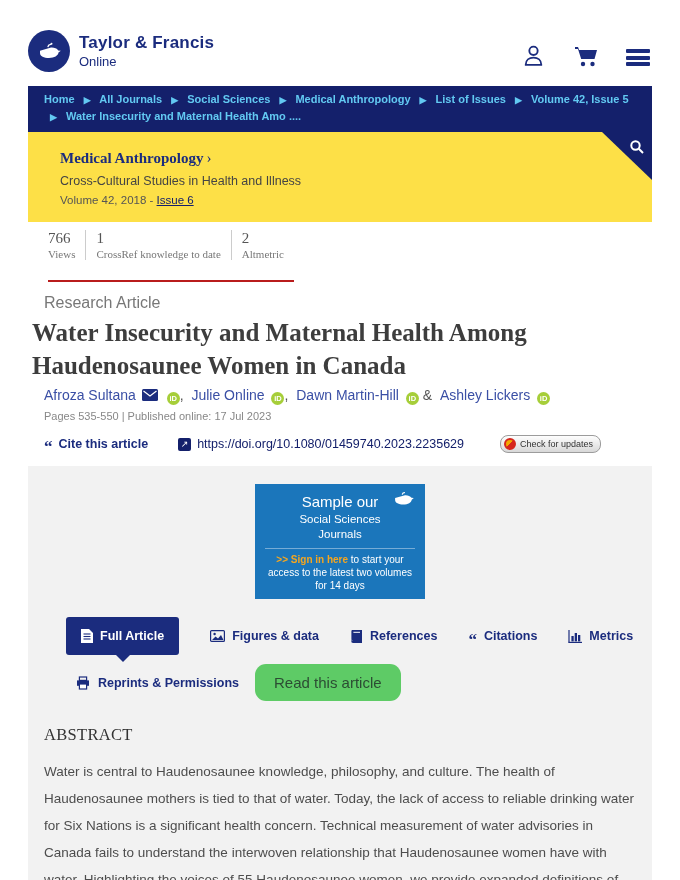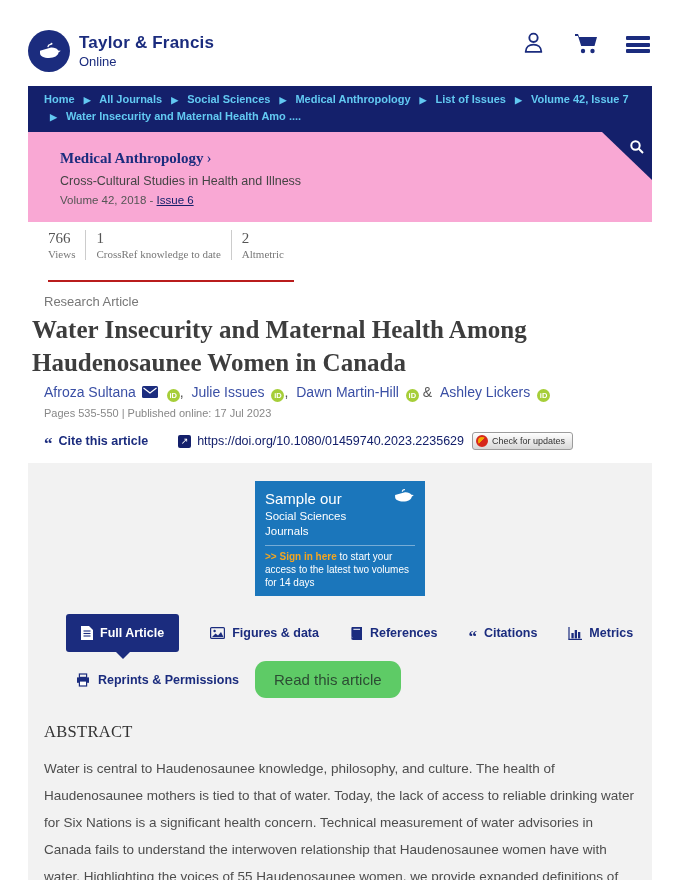--- a/index.html
+++ b/index.html
@@ -3,68 +3,68 @@
 <meta charset="utf-8">
 <style>
   * { box-sizing: border-box; margin: 0; padding: 0; }
   html { background: #fff; }
   body {
     width: 680px; height: 880px; margin: 0 auto;
     font-family: "Liberation Sans", sans-serif;
     background: #fff; overflow: hidden; position: relative;
   }
   
-  .header { display: flex; justify-content: space-between; align-items: flex-start; padding: 30px 30px 14px 28px; }
+  .header { display: flex; justify-content: space-between; align-items: flex-end; padding: 30px 30px 14px 28px; }
   .logo { display: flex; align-items: center; gap: 9px; }
   .logo-circle { width: 42px; height: 42px; border-radius: 50%; background: #1B2C7E; display: flex; align-items: center; justify-content: center; flex: 0 0 auto; }
   .logo-text .t1 { color: #1B2C7E; font-size: 17px; font-weight: 600; letter-spacing: .2px; }
   .logo-text .t2 { color: #1B2C7E; font-size: 13px; margin-top: 1px; }
   .header-icons { display: flex; align-items: center; gap: 27px; }
   .burger { width: 24px; height: 17px; display: flex; flex-direction: column; justify-content: space-between; }
   .burger span { display: block; height: 4px; background: #1B2C7E; border-radius: 1px; }
   
   .breadcrumb { margin: 0 28px; background: #14206B; padding: 5px 16px 7px; font-size: 11px; font-weight: bold; color: #62C9F2; line-height: 16px; }
   .breadcrumb a, .breadcrumb .crumb { color: #62C9F2; text-decoration: none; }
   .crumb-sep { color: #62C9F2; font-size: 9px; margin: 0 6px; }
   
-  .journal { margin: 0 28px; background: #f9a8d4; padding: 18px 32px 16px; position: relative; }
+  .journal { margin: 0 28px; background: #fde047; padding: 18px 32px 16px; position: relative; }
   .journal-name { font-family: "Liberation Serif", serif; font-weight: bold; color: #1B2C7E; font-size: 15px; cursor: pointer; }
   .journal-name .chev { font-weight: normal; margin-left: 3px; }
   .journal-sub { font-size: 12.5px; color: #444; margin-top: 7px; }
   .journal-vol { font-size: 11.5px; color: #555; margin-top: 6px; }
   .journal-vol a { color: #14206B; }
   .search-ribbon { position: absolute; top: 0; right: 0; width: 50px; height: 48px; background: #14206B; clip-path: polygon(0 0, 100% 0, 100% 100%); }
   .search-ribbon svg { position: absolute; top: 7px; right: 7px; }
   
   .metrics { margin: 8px 28px 0 48px; display: inline-flex; align-items: stretch; border-bottom: 2px solid #b91c1c; padding-bottom: 20px; font-family: Liberation Serif, serif; }
   .metric { padding: 0 10px; border-left: 1px solid #ccc; }
   .metric:first-child { padding-left: 0; border-left: none; }
   .metric-value { font-size: 15px; color: #555; }
   .metric-label { font-size: 11px; color: #777; margin-top: 1px; }
-  .research-type { margin: 12px 28px 0 44px; font-size: 13px; color: #777; }
+  .research-type { margin: 12px 28px 0 44px; font-size: 16px; color: #777; }
   
   .article-title { margin: 4px 28px 0 32px; font-family: "Liberation Serif", serif; font-weight: bold; font-size: 25px; line-height: 33px; color: #3d3d3d; }
   .authors { margin: 5px 28px 0 44px; font-size: 14px; color: #3A4FA5; }
   .author { color: #3A4FA5; cursor: pointer; }
   .author-sep { color: #555; margin-right: 4px; }
   .env-icon { display: inline-block; vertical-align: -1px; margin: 0 2px; }
   .orcid { display: inline-flex; align-items: center; justify-content: center; width: 13px; height: 13px; border-radius: 50%; background: #A6CE39; color: #fff; font-size: 7.5px; font-weight: bold; vertical-align: -1px; margin-left: 3px; }
   .pages-line { margin: 5px 28px 0 44px; font-size: 11px; color: #888; }
   
   .cite-row { margin: 13px 28px 0 44px; display: flex; align-items: center; }
   .cite-link { display: flex; align-items: center; gap: 6px; color: #1B2C7E; font-size: 12.5px; font-weight: bold; cursor: pointer; }
   .quote-glyph { font-family: "Liberation Serif", serif; font-size: 17px; line-height: 10px; position: relative; top: 3px; }
   .doi-link { display: flex; align-items: center; gap: 6px; margin-left: 30px; color: #14206B; font-size: 12.5px; cursor: pointer; }
   .ext-box { display: inline-flex; align-items: center; justify-content: center; width: 13px; height: 13px; border-radius: 2px; background: #14206B; color: #fff; font-size: 9px; }
-  .check-btn { margin-left: 8px; display: inline-flex; align-items: center; gap: 4px; border: 1px solid #9c9c9c; border-radius: 3px; background: linear-gradient(#fefefe, #d8d8d8); padding: 2px 7px 2px 3px; font-size: 9px; color: #333; cursor: pointer; }
+  .check-btn { margin-left: 36px; display: inline-flex; align-items: center; gap: 4px; border: 1px solid #9c9c9c; border-radius: 8px; background: linear-gradient(#fefefe, #d8d8d8); padding: 2px 7px 2px 3px; font-size: 9px; color: #333; cursor: pointer; }
   .crossmark { width: 12px; height: 12px; border-radius: 50%; border: 2px solid #D6271C; background: linear-gradient(135deg, #F2A900 50%, #D6271C 50%); }
   
   .main-section { margin: 13px 28px 0; background: #F2F2F2; padding: 18px 0 16px; }
   
-  .ad-banner { width: 170px; margin: 0 auto; background: #1B76BB; color: #fff; padding: 9px 10px 7px; position: relative; }
+  .ad-banner { width: 170px; margin: 0 auto; background: #1B76BB; color: #fff; padding: 9px 10px 7px; position: relative; text-align: center; }
   .ad-line1 { font-size: 15px; }
   .ad-line2 { font-size: 11.5px; line-height: 15px; margin-top: 2px; }
   .ad-line3 { font-size: 11.5px; line-height: 15px; }
   .ad-lamp { position: absolute; top: 8px; right: 8px; }
   .ad-signin { border-top: 1px solid rgba(255,255,255,.4); margin-top: 6px; padding-top: 4px; font-size: 10px; line-height: 13px; }
   .ad-signin .orange { color: #F5A61F; font-weight: bold; cursor: pointer; }
   
   .tabs { margin: 18px 20px 0 38px; display: flex; align-items: center; gap: 31px; }
   .tab { display: flex; align-items: center; gap: 7px; color: #1B2C7E; font-size: 12.5px; font-weight: bold; cursor: pointer; white-space: nowrap; }
   .tab.active { background: #1B2C7E; color: #fff; padding: 12px 15px; border-radius: 3px; position: relative; }
@@ -125,21 +125,21 @@
   <span class="crumb">Home</span>
   <span class="crumb-sep">▶</span>
   <span class="crumb">All Journals</span>
   <span class="crumb-sep">▶</span>
   <span class="crumb">Social Sciences</span>
   <span class="crumb-sep">▶</span>
   <span class="crumb">Medical Anthropology</span>
   <span class="crumb-sep">▶</span>
   <span class="crumb">List of Issues</span>
   <span class="crumb-sep">▶</span>
-  <span class="crumb">Volume 42, Issue 7</span>
+  <span class="crumb">Volume 42, Issue 5</span>
   <span class="crumb-sep">▶</span>
   <span class="crumb">Water Insecurity and Maternal Health Amo ....</span>
 </nav>
 
 
 <section class="journal">
   <div class="journal-name">
     <span>Medical Anthropology</span><span class="chev">›</span>
   </div>
   <div class="journal-sub">Cross-Cultural Studies in Health and Illness</div>
@@ -177,21 +177,21 @@
 
 <div class="authors">
   <span class="author">Afroza Sultana</span>
   <span class="env-icon">
     <svg width="16" height="12" viewBox="0 0 16 12">
       <rect width="16" height="12" rx="1.5" fill="#1B2C7E"></rect>
       <path d="M1.5 2l6.5 5 6.5-5" stroke="#fff" stroke-width="1.2" fill="none"></path>
     </svg>
   </span>
   <span class="orcid">iD</span><span class="author-sep">,</span>
-  <span class="author">Julie Issues</span>
+  <span class="author">Julie Online</span>
   <span class="orcid">iD</span><span class="author-sep">,</span>
   <span class="author">Dawn Martin-Hill</span>
   <span class="orcid">iD</span><span class="author-sep"> &amp; </span>
   <span class="author">Ashley Lickers</span>
   <span class="orcid">iD</span>
 </div>
 
 <div class="pages-line">Pages 535-550 | Published online: 17 Jul 2023</div>
 
 

